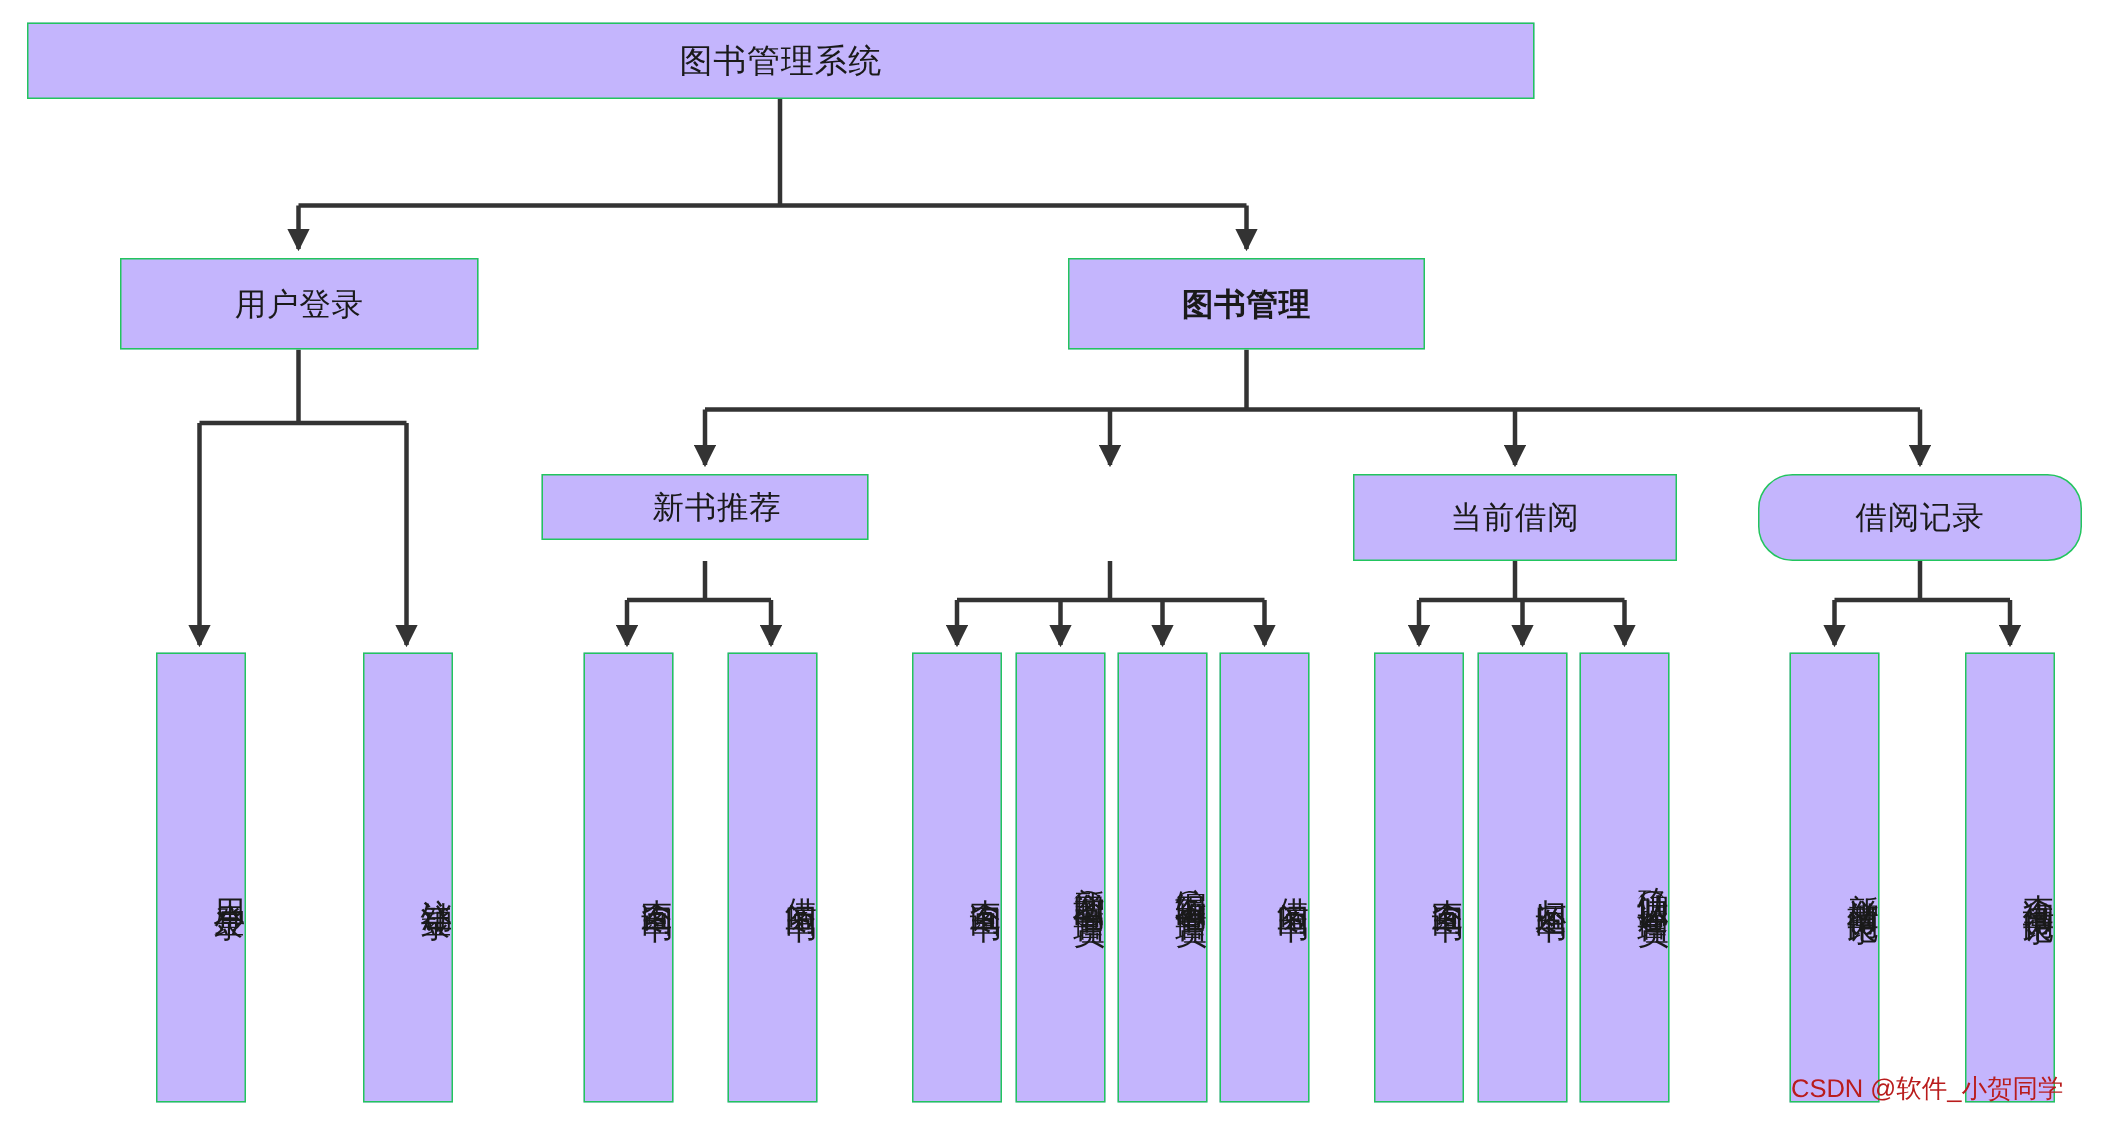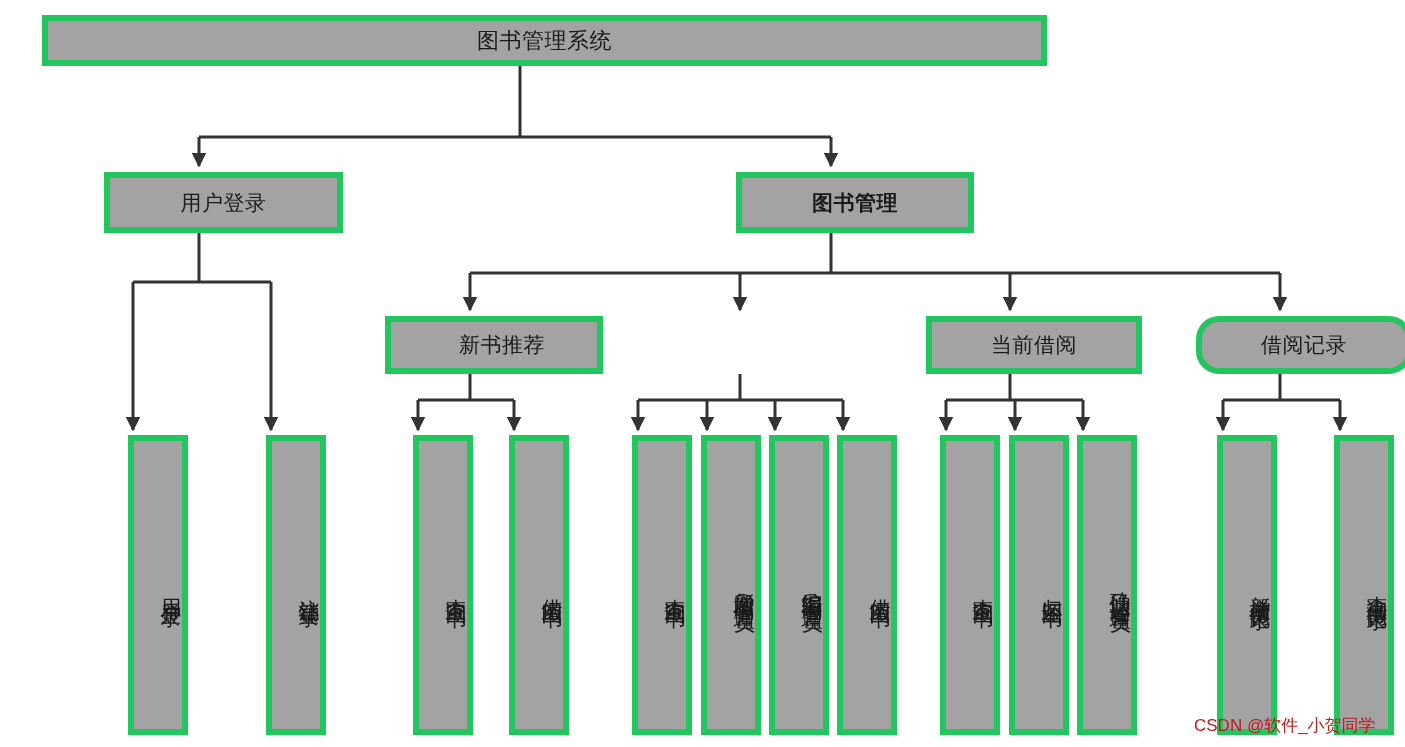--- a/index.html
+++ b/index.html
@@ -20,28 +20,27 @@
   #edge-layer {
     position: absolute;
     left: 0;
     top: 0;
     width: 1405px;
     height: 747px;
   }
   .node {
     position: absolute;
     box-sizing: border-box;
-    border: 6px solid #22c55e;
-    background: #a3a3a3;
+    border: 1px solid #22c55e;
+    background: #c4b5fd;
     display: flex;
     align-items: center;
     justify-content: center;
     color: #1a1a1a;
     z-index: 2;
-    margin-left: 24px;
   }
   .node-h {
     font-size: 21px;
     letter-spacing: 0.5px;
   }
   .node-root {
     font-size: 22px;
   }
   .node-v {
     writing-mode: vertical-rl;
@@ -126,21 +125,21 @@
     <span>图书管理系统</span>
   </div>
 
   <div class="node node-h" style="left:80px; top:172px; width:239px; height:61px;">
     <span>用户登录</span>
   </div>
   <div class="node node-h" style="left:712px; top:172px; width:238px; height:61px;font-weight:bold;">
     <span>图书管理</span>
   </div>
 
-  <div class="node node-h" style="left:361px; top:316px; width:218px; height:58px;padding-left:16px;">
+  <div class="node node-h" style="left:361px; top:316px; width:218px; height:44px;padding-left:16px;">
     <span>新书推荐</span>
   </div>
   <div class="node node-h" style="left:902px; top:316px; width:216px; height:58px;">
     <span>当前借阅</span>
   </div>
   <div class="node node-h" style="left:1172px; top:316px; width:216px; height:58px;border-radius:23px;">
     <span>借阅记录</span>
   </div>
 
   <div class="node node-v" style="left:104px; top:435px; width:60px; height:300px;">

